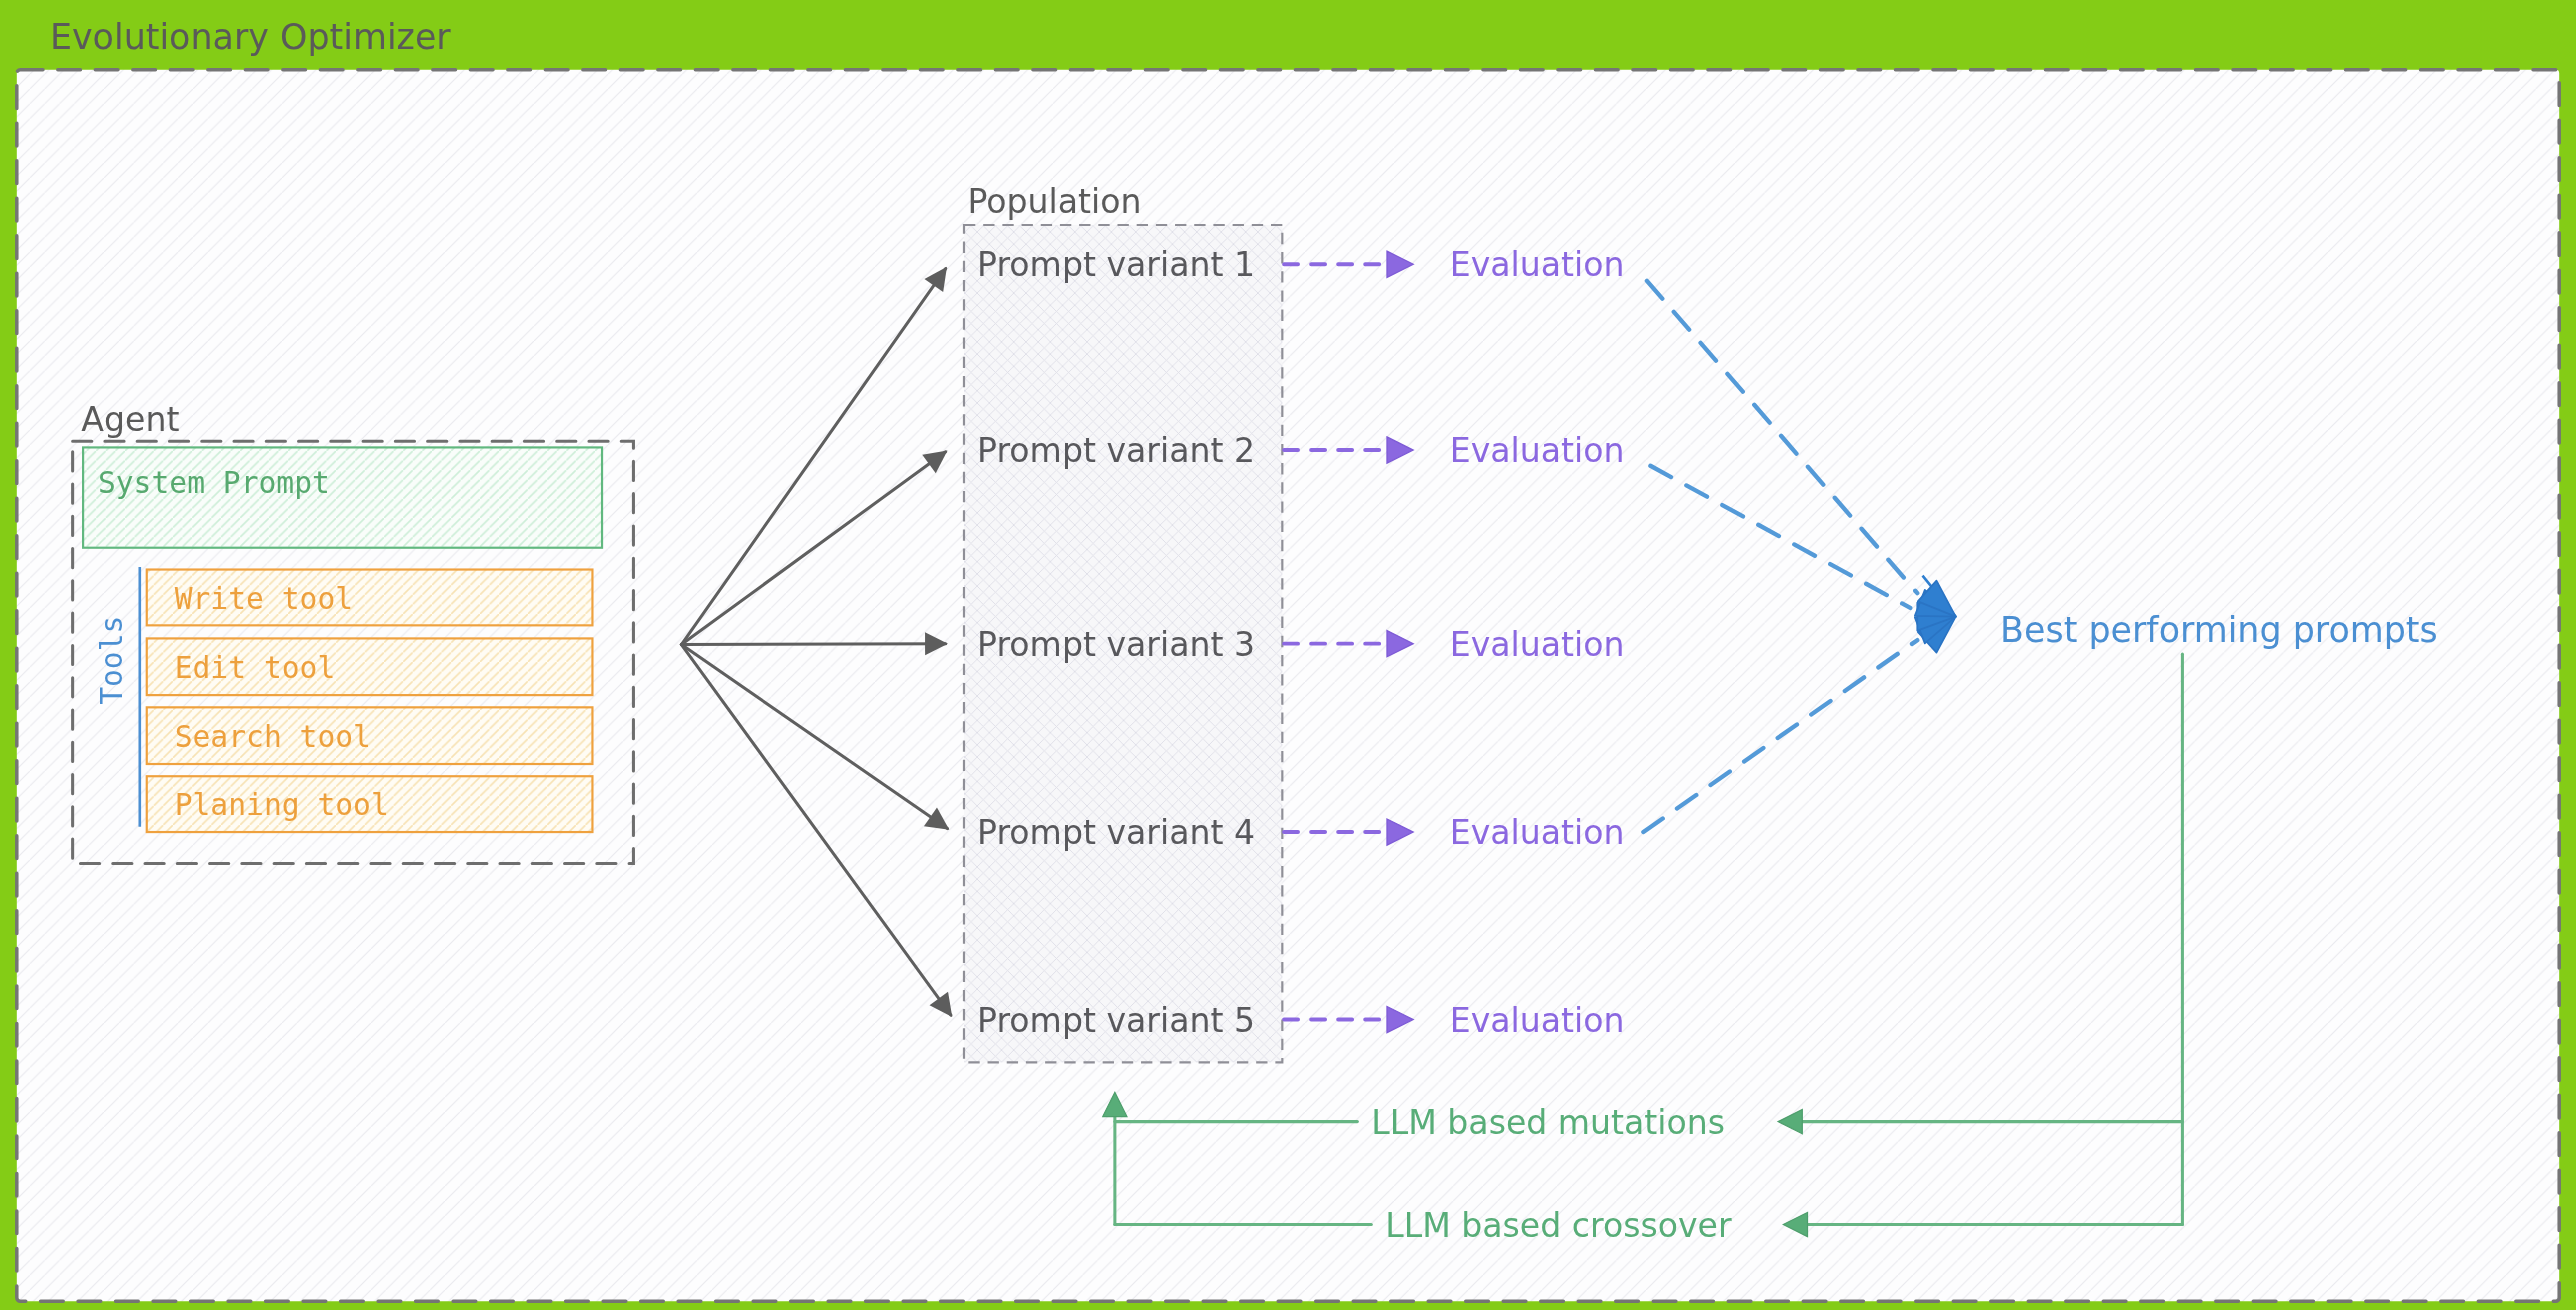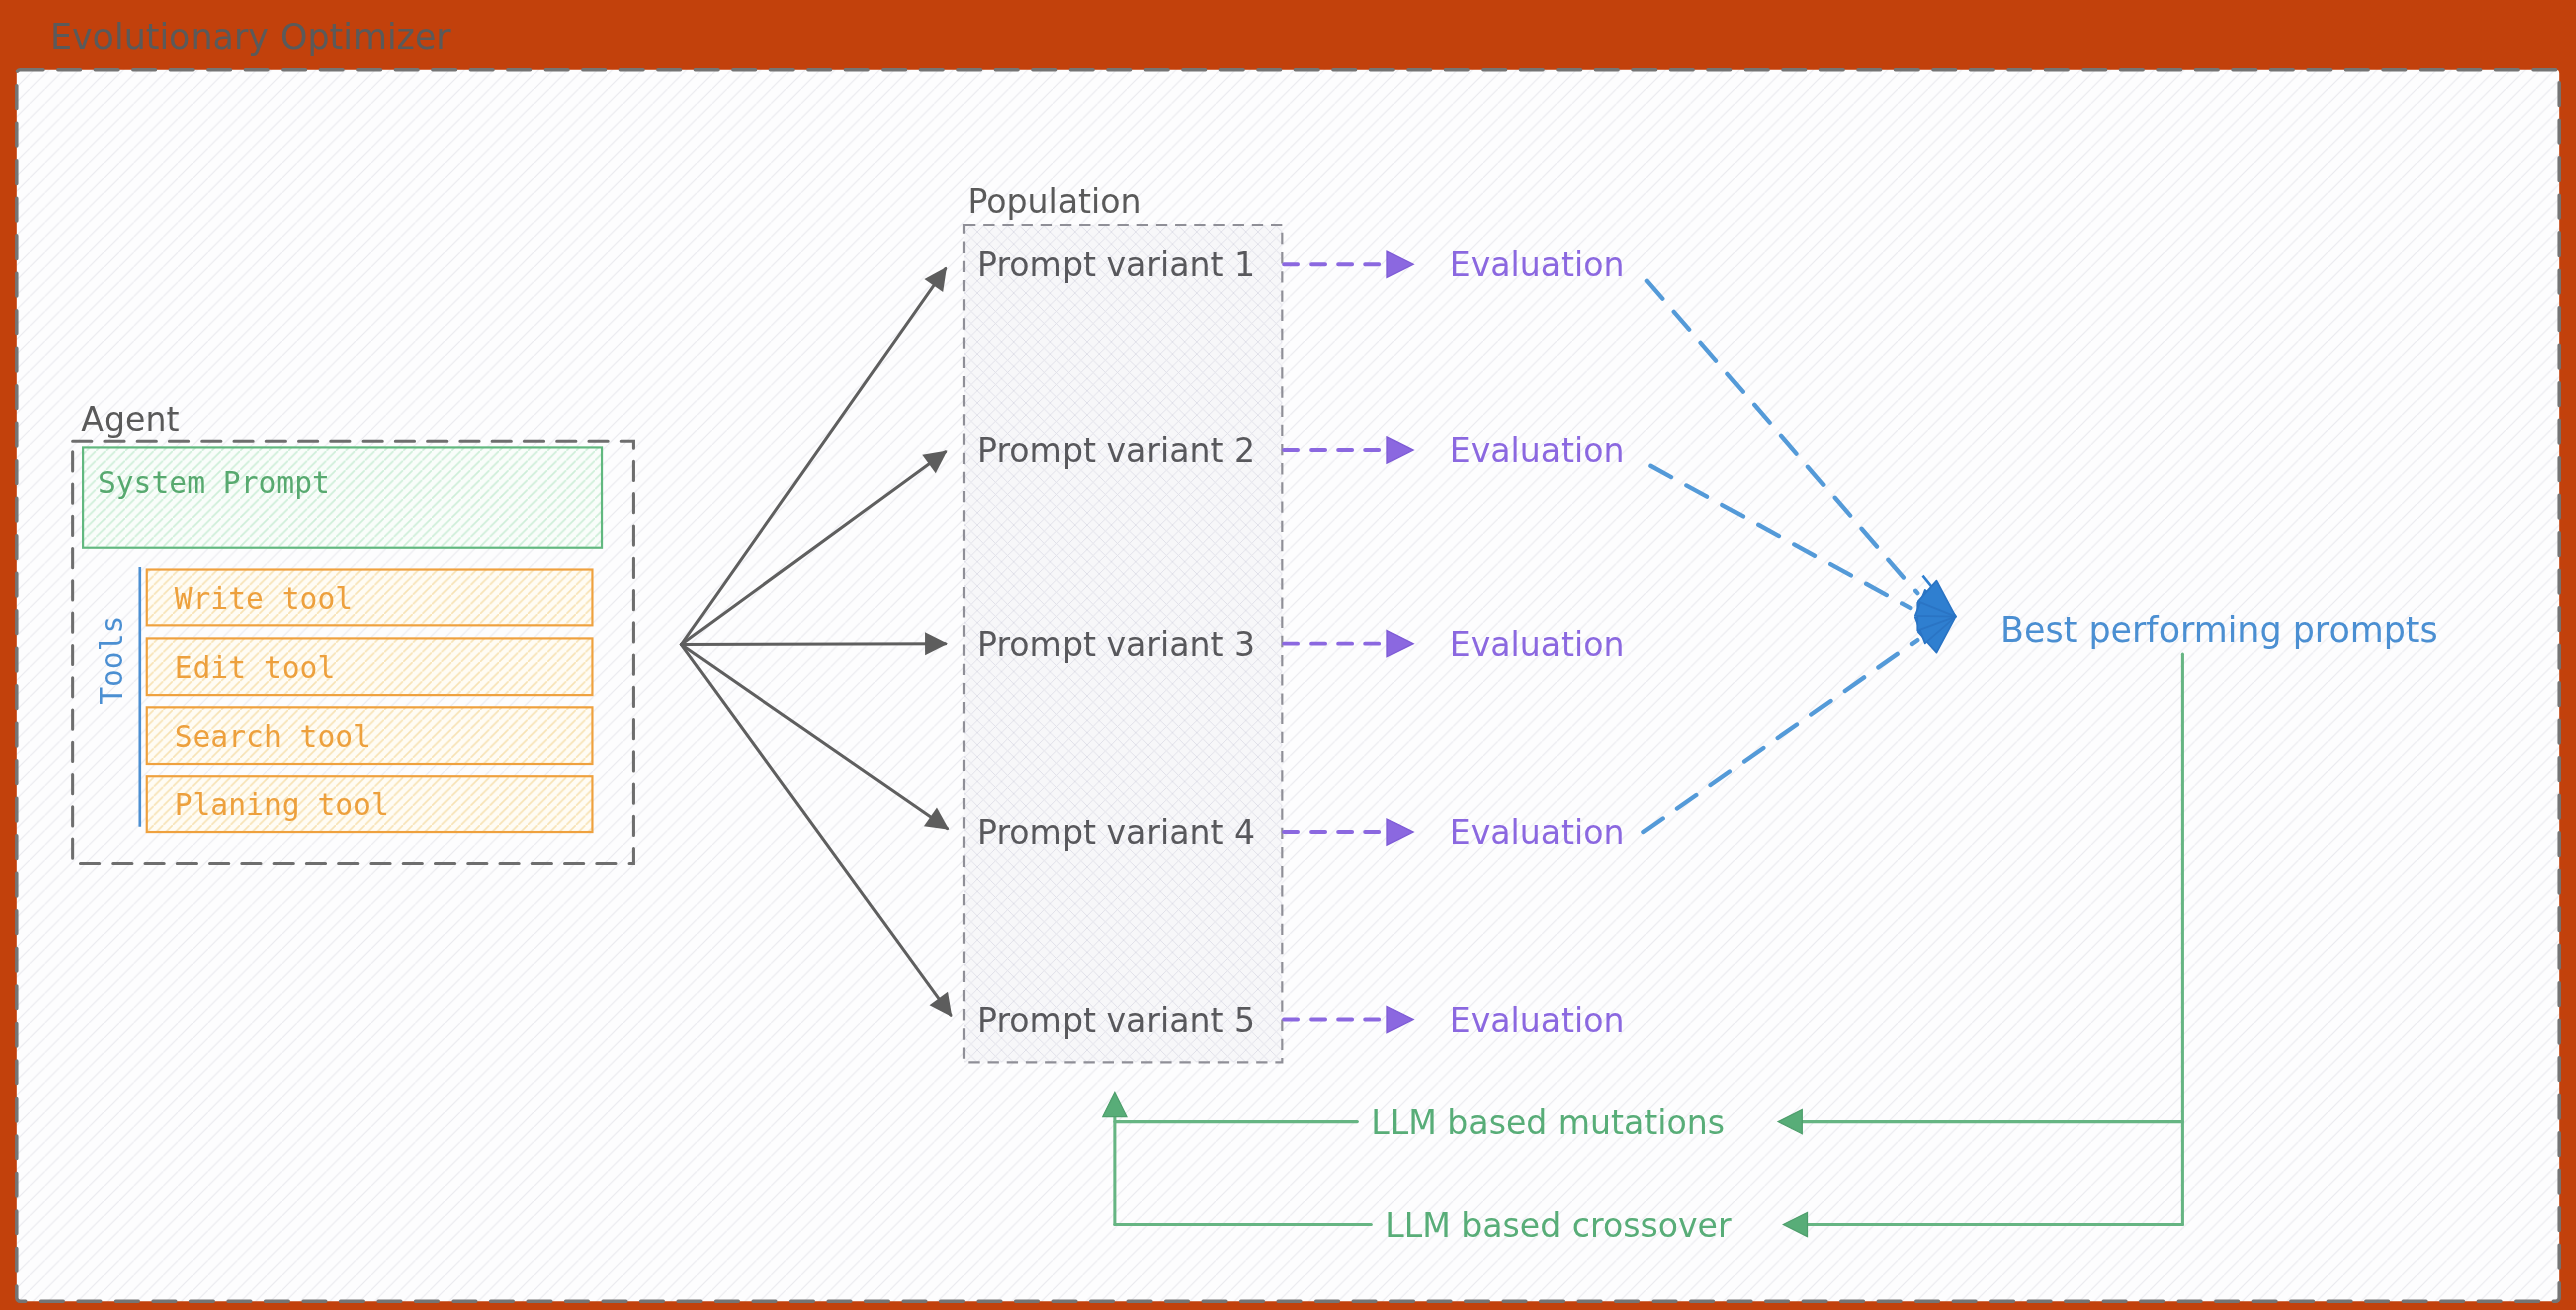--- a/index.html
+++ b/index.html
@@ -1,16 +1,16 @@
 <!DOCTYPE html>
 <html style="font-size:14px"><head>
 <meta charset="utf-8">
 <style>
   html,body{margin:0;padding:0;background:#ffffff;}
-  .canvas-wrap{position:relative;width:2576px;height:1310px;background:#c2410c;overflow:hidden;}
+  .canvas-wrap{position:relative;width:2576px;height:1310px;background:#84cc16;overflow:hidden;}
   svg{position:absolute;left:0;top:0;}
   .hand{font-family:"DejaVu Sans","Liberation Sans",sans-serif;}
   .mono{font-family:"DejaVu Sans Mono","Liberation Mono",monospace;}
   text{user-select:none;}
 </style>
 </head>
 <body>
 
 <div class="canvas-wrap">
 <svg width="2576" height="1310" viewBox="0 0 2953 1502">

